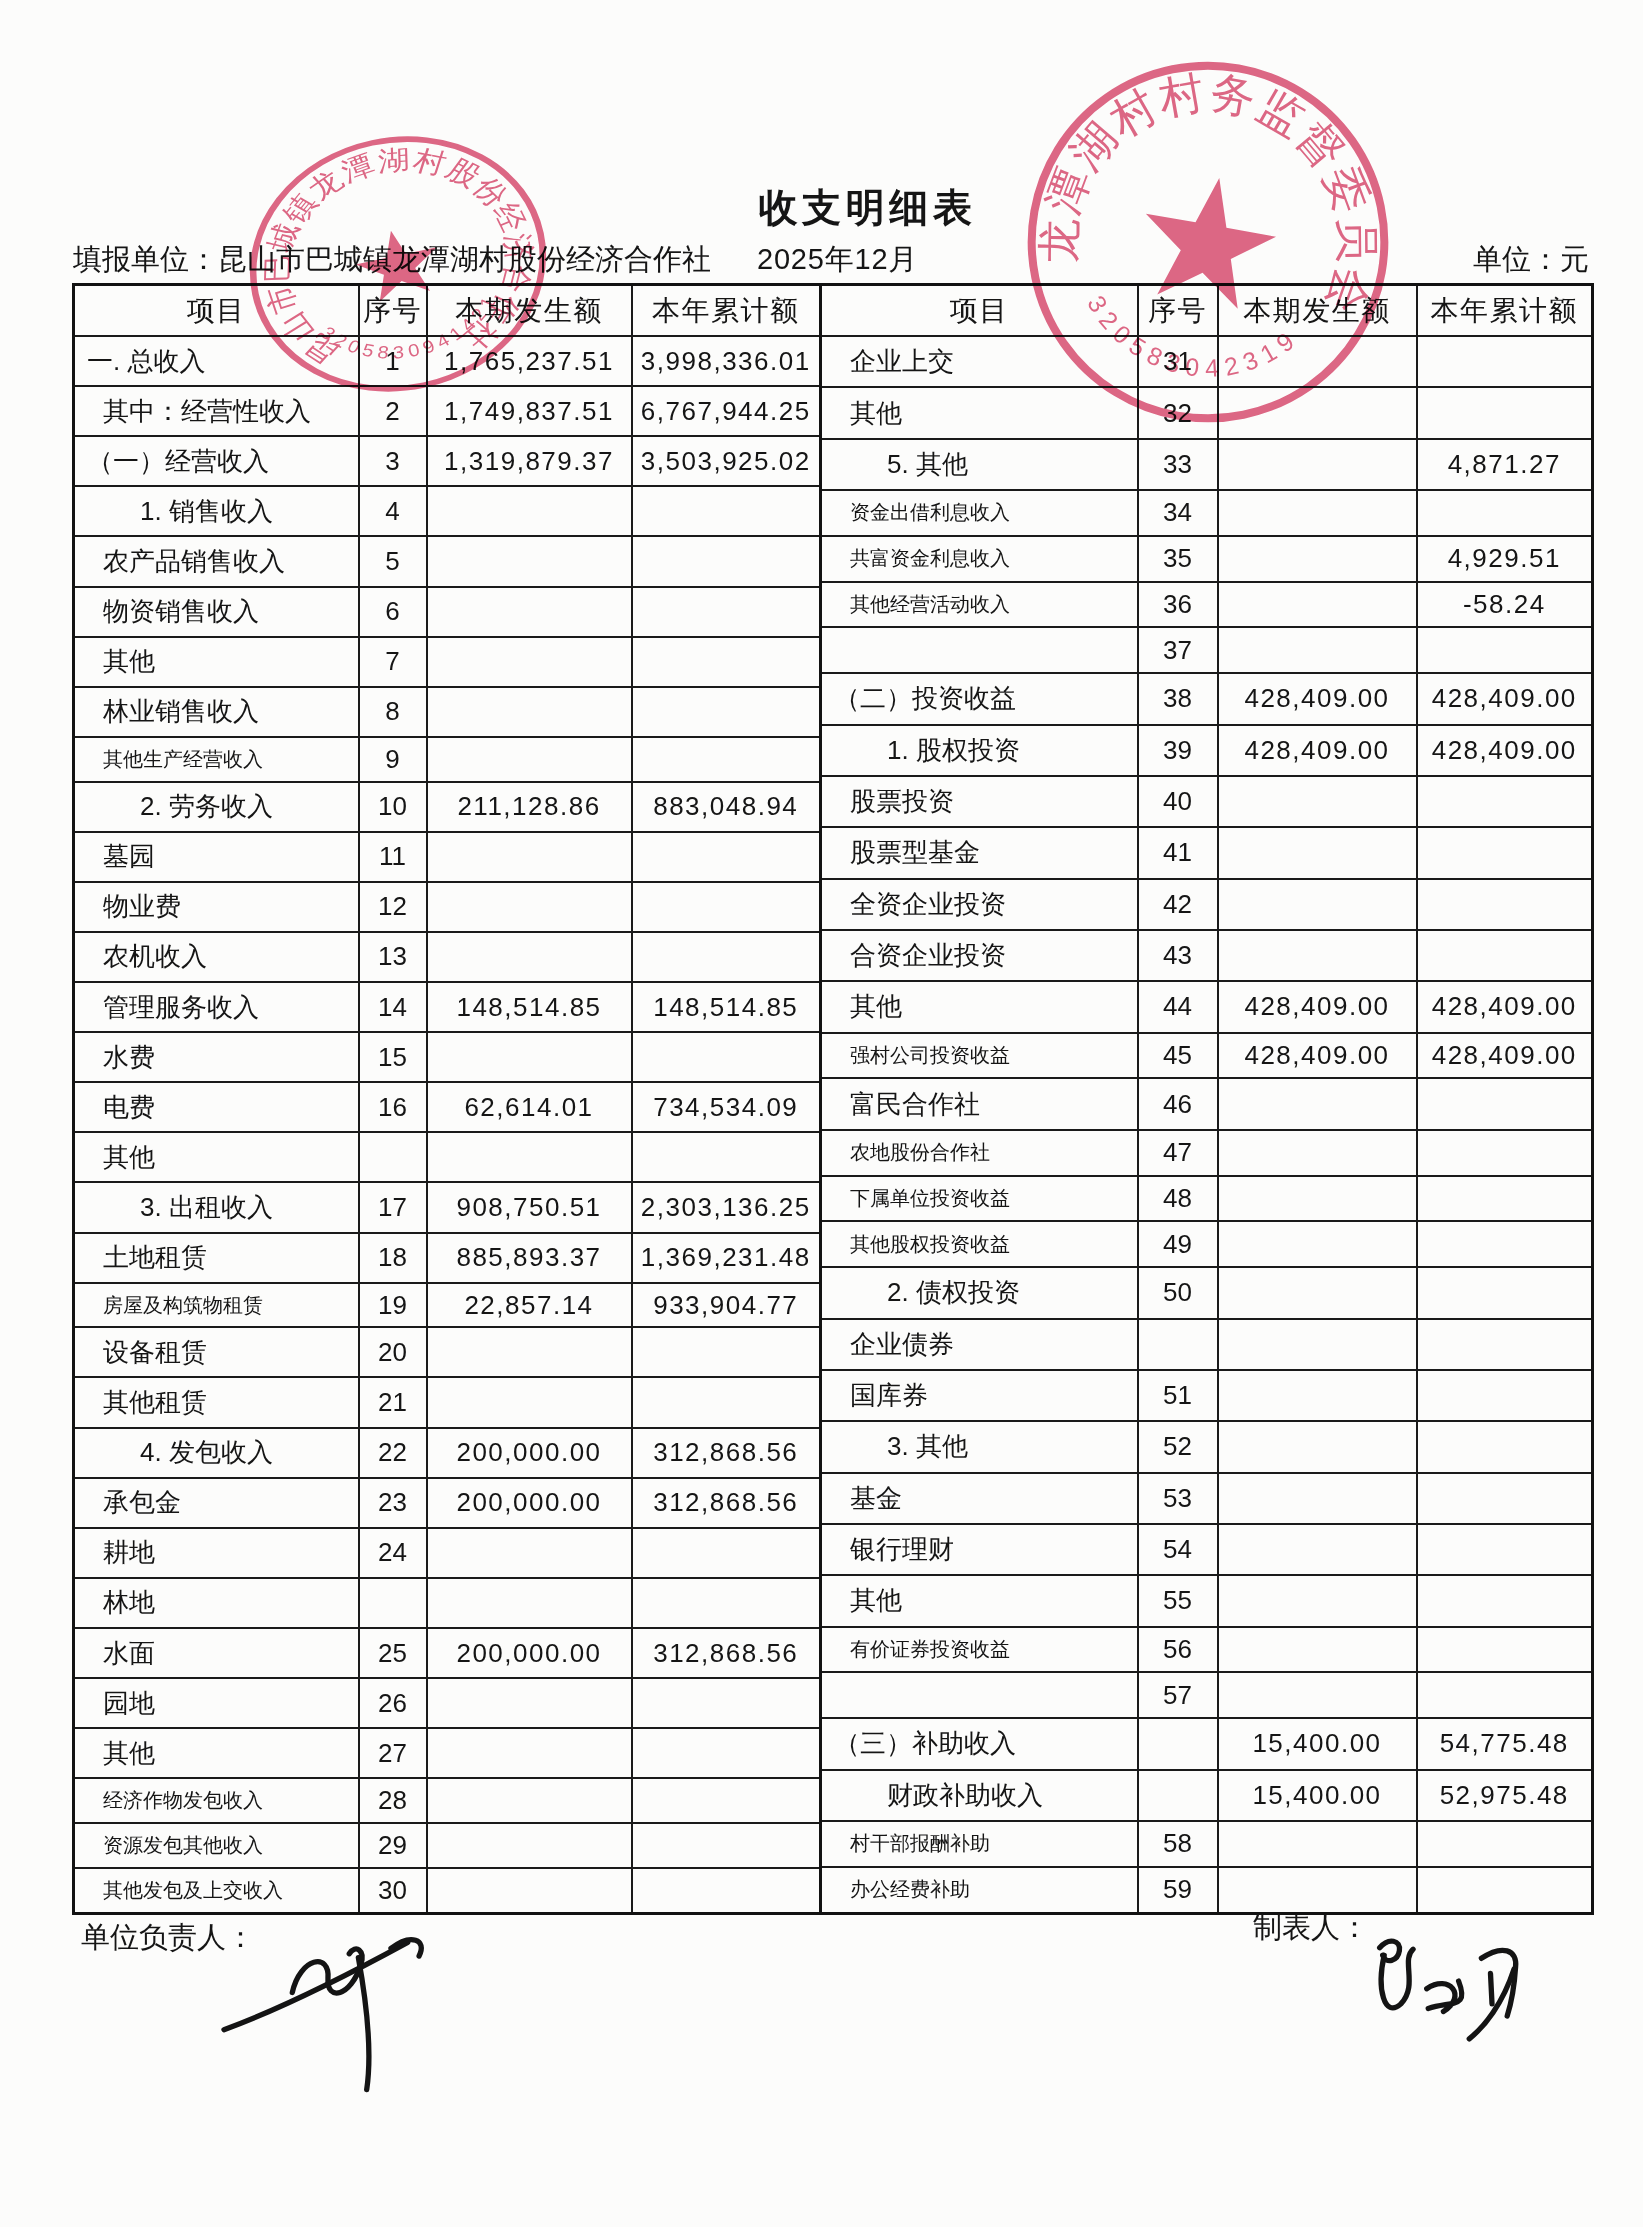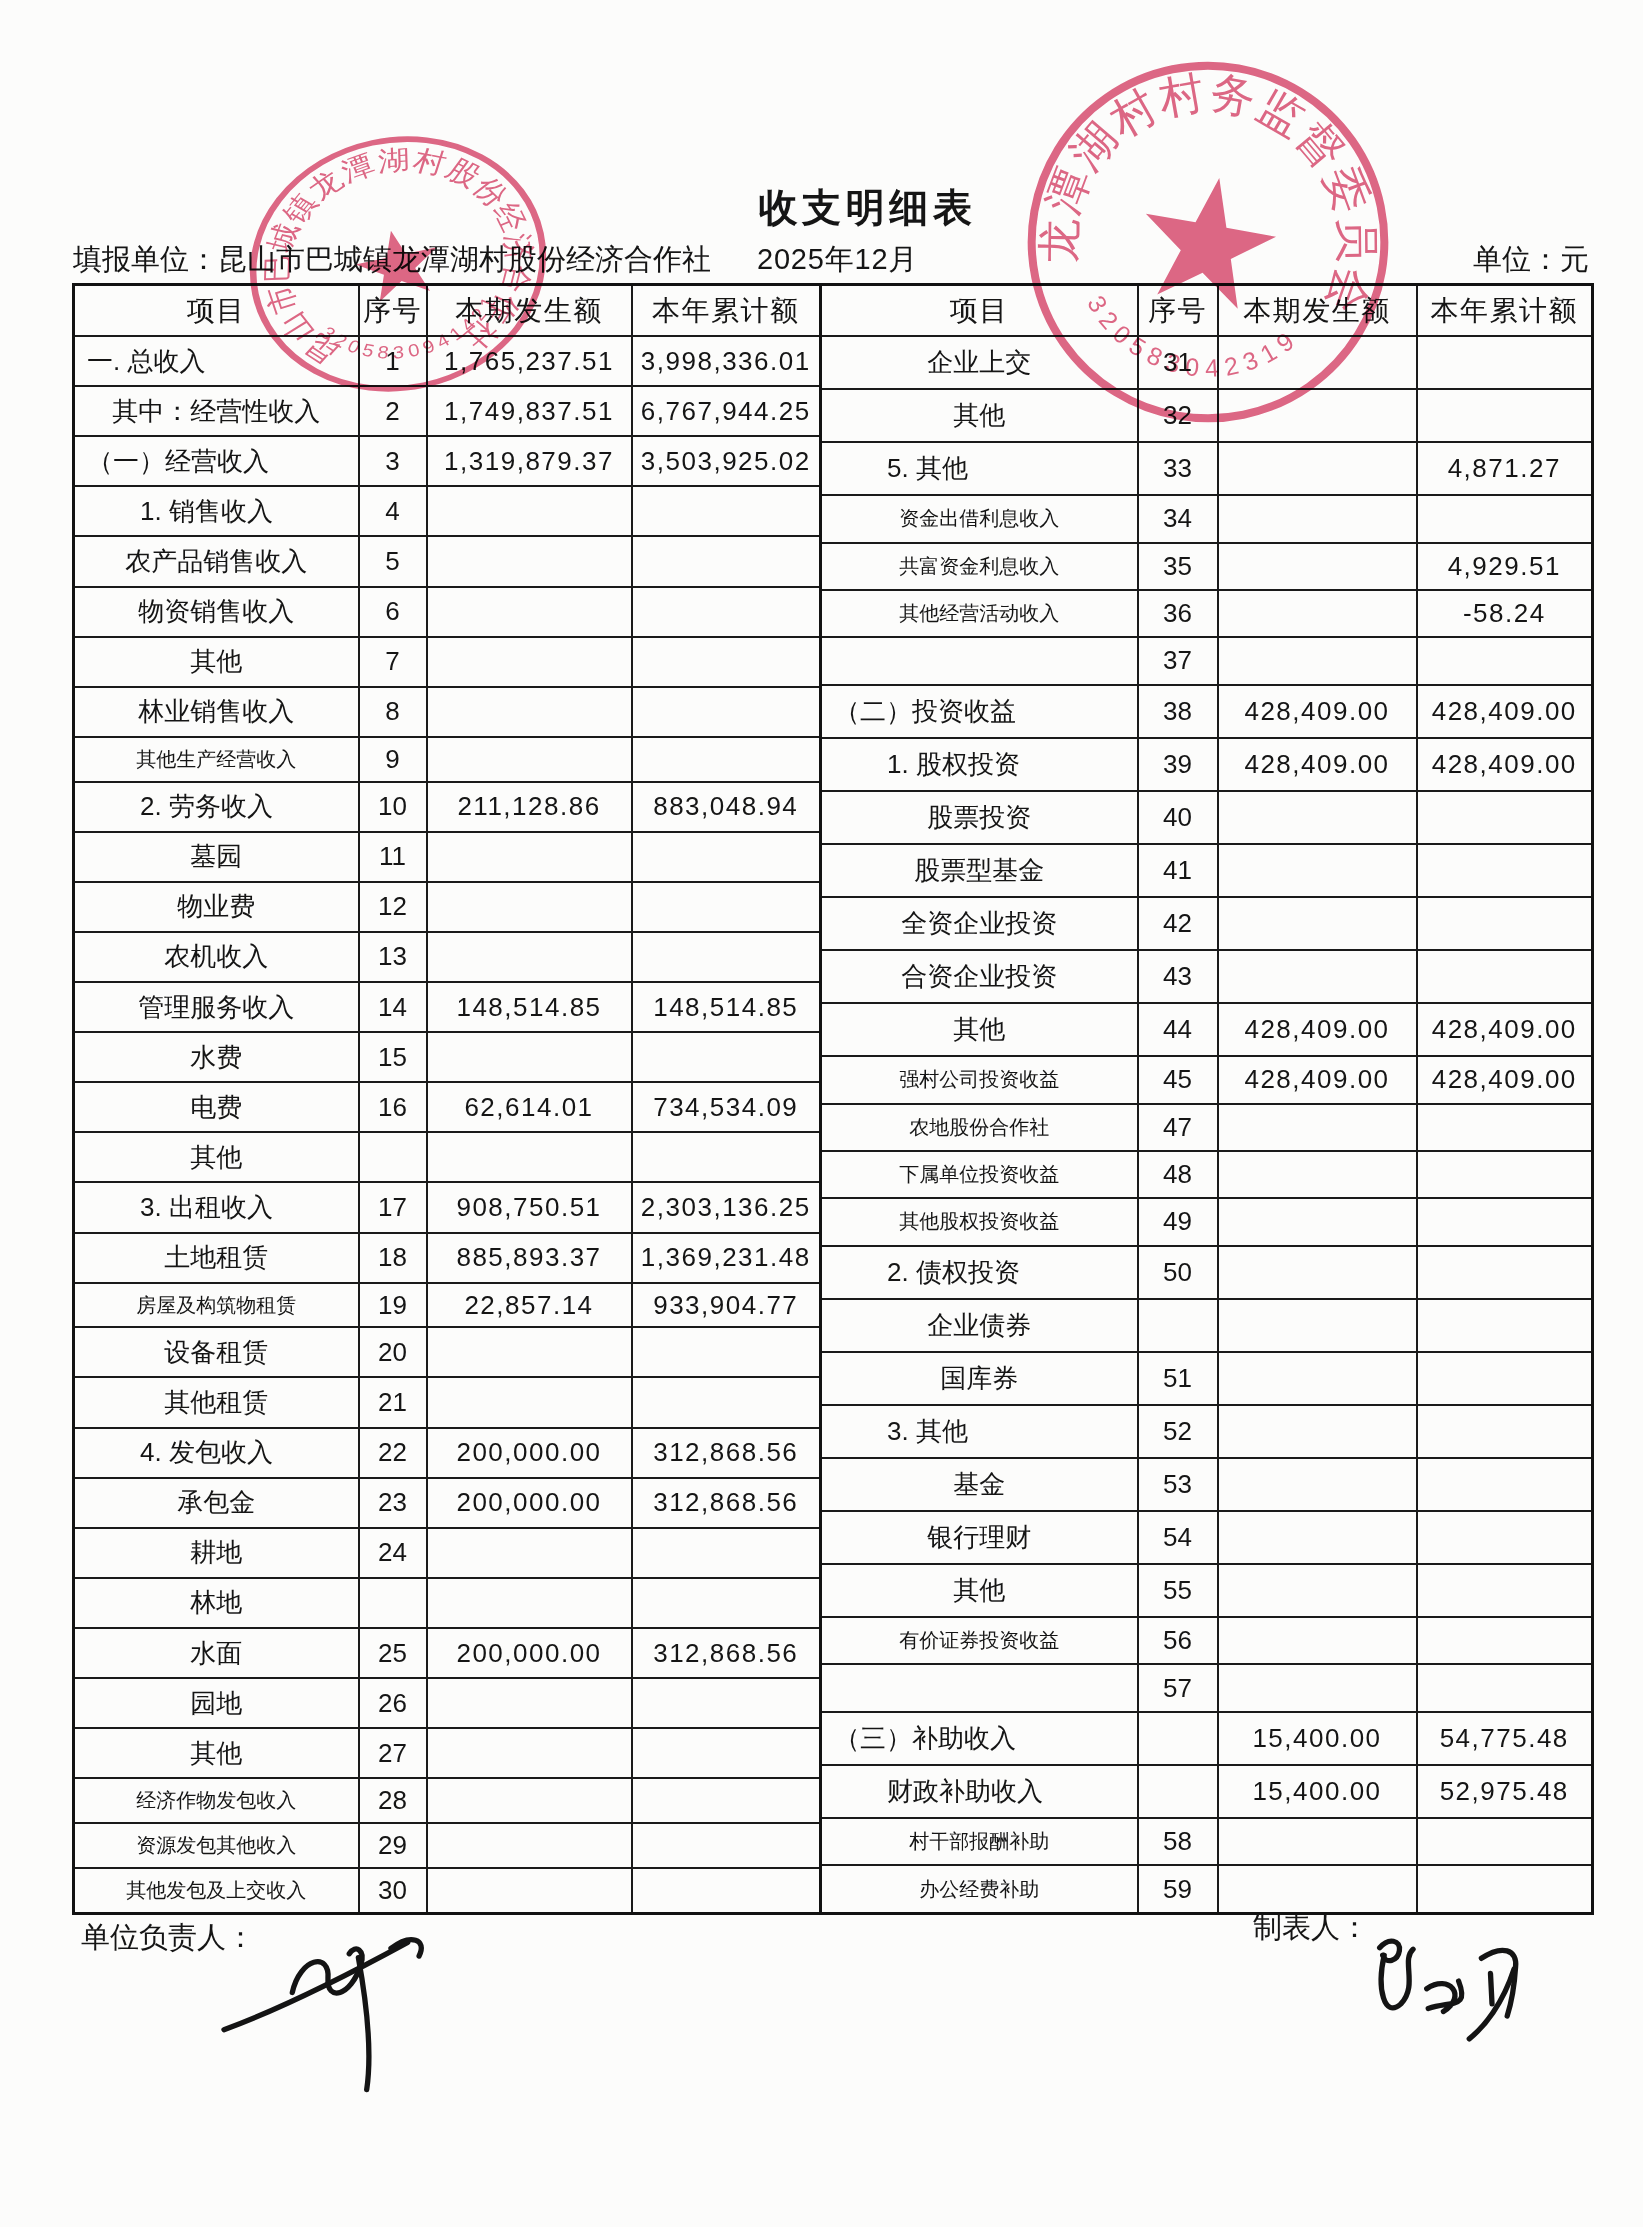--- a/index.html
+++ b/index.html
@@ -16,21 +16,21 @@
   .tables{position:absolute;left:72px;top:283px;width:1400px;height:1632px;display:flex;}
   table{border-collapse:collapse;table-layout:fixed;height:1632px;}
   .tbl-left{width:748px;}
   .tbl-right{width:772px;margin-left:-3px;}
   table{border:3.8px solid #121212;}
   th,td{border:2.3px solid #1a1a1a;overflow:hidden;vertical-align:middle;padding:0;}
   th{height:49px;font-size:28px;font-weight:normal;letter-spacing:1.5px;}
   td{font-size:26px;}
   td.item.l{text-align:left;padding-left:12px;}
   td.item.i1{text-align:left;padding-left:65px;}
-  td.item.c{text-align:center;}
+  td.item.c{text-align:left;padding-left:28px;}
   td.item.sm{font-size:20px;}
   td.no{text-align:center;}
   td.amt{text-align:center;letter-spacing:1.5px;white-space:nowrap;}
   
   .stamp{position:absolute;opacity:.82;mix-blend-mode:multiply;pointer-events:none;}
   .stamp-left{left:245px;top:134px;width:306px;height:260px;transform:rotate(-12deg);}
   .stamp-right{left:1021px;top:55px;width:374px;height:374px;transform:rotate(10deg);}
   
   .footer-left-label{position:absolute;left:81px;top:1918px;font-size:29px;}
   .footer-right-label{position:absolute;left:1253px;top:1908px;font-size:29px;}
@@ -363,20 +363,26 @@
             <td class="amt">428,409.00</td>
             <td class="amt">428,409.00</td>
           </tr>
           <tr>
             <td class="item c sm">强村公司投资收益</td>
             <td class="no">45</td>
             <td class="amt">428,409.00</td>
             <td class="amt">428,409.00</td>
           </tr>
           <tr>
+            <td class="item c">富民合作社</td>
+            <td class="no">46</td>
+            <td class="amt"></td>
+            <td class="amt"></td>
+          </tr>
+          <tr>
             <td class="item c sm">农地股份合作社</td>
             <td class="no">47</td>
             <td class="amt"></td>
             <td class="amt"></td>
           </tr>
           <tr>
             <td class="item c sm">下属单位投资收益</td>
             <td class="no">48</td>
             <td class="amt"></td>
             <td class="amt"></td>

